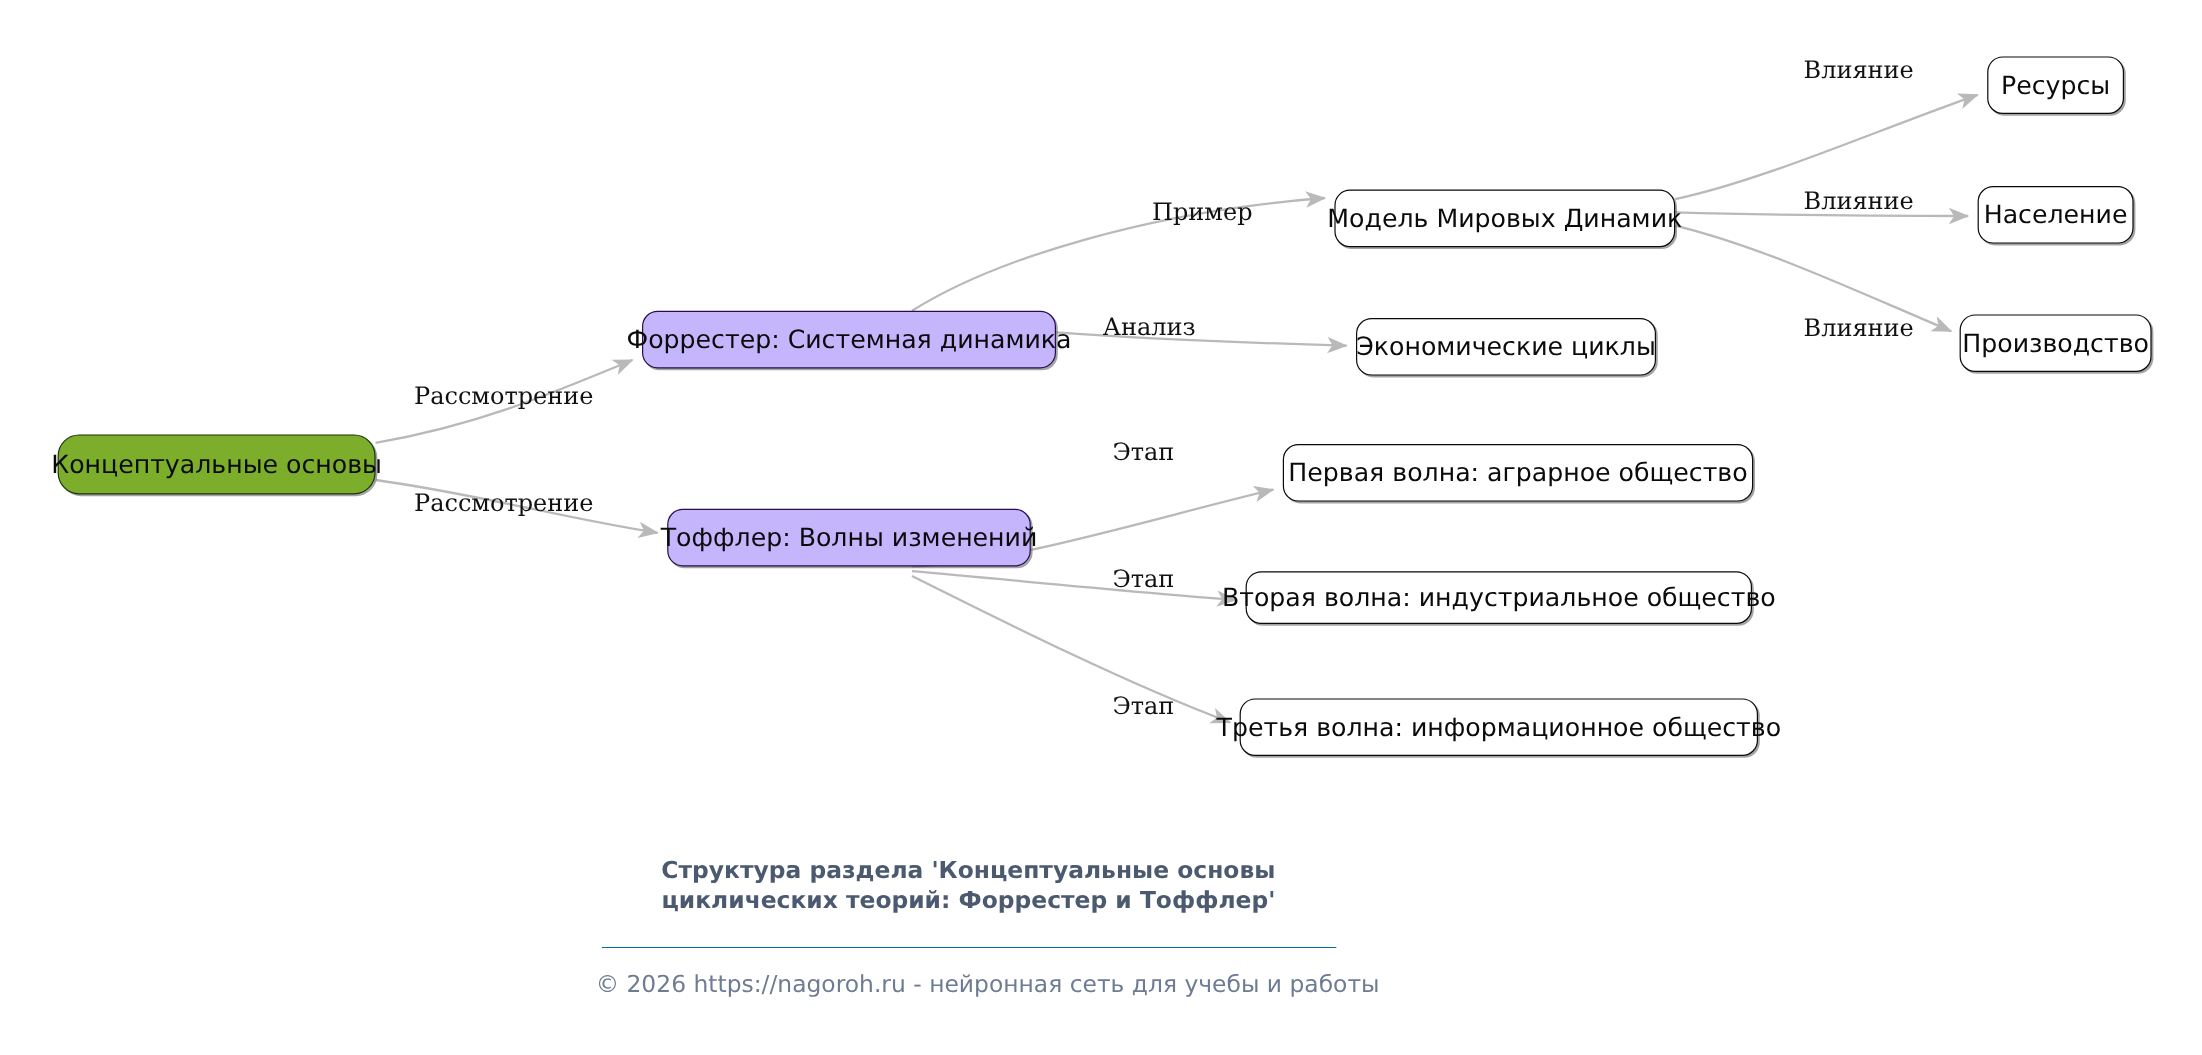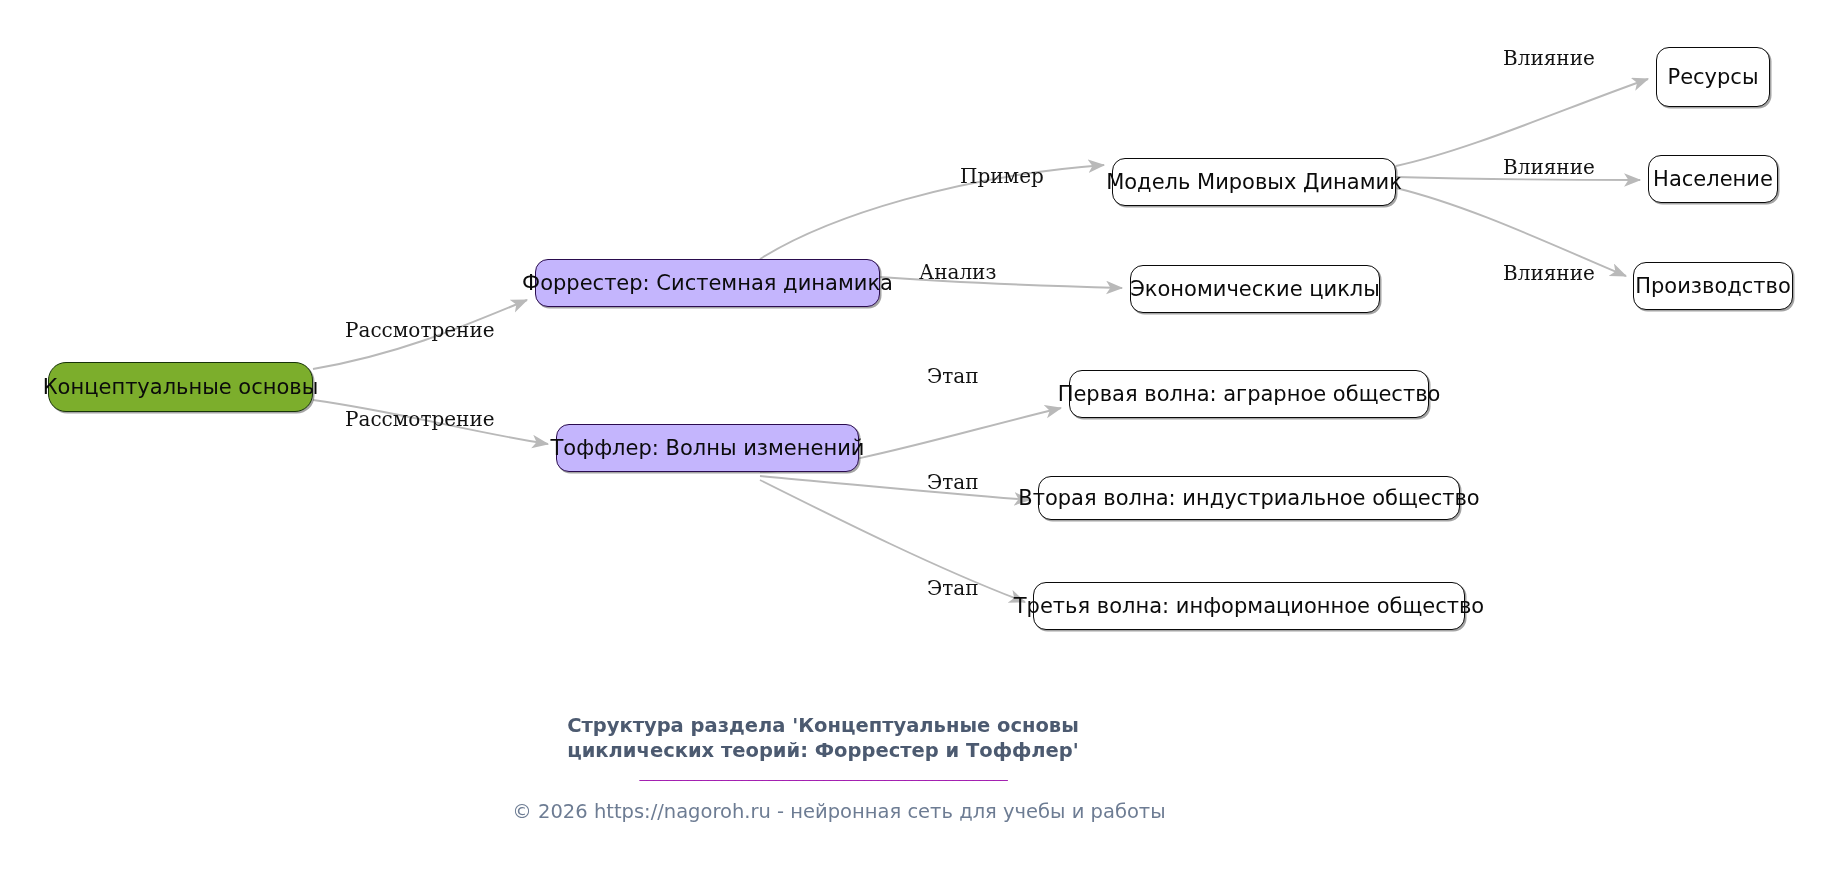--- a/index.html
+++ b/index.html
@@ -51,35 +51,35 @@
   .edge-label {
     position: absolute;
     font-family: "DejaVu Serif", serif;
     font-size: 20px;
     color: #111111;
     white-space: nowrap;
     line-height: 1;
   }
   #footer {
     position: absolute;
-    left: 16px;
+    left: 0;
     width: 1614px;
     text-align: center;
     font-family: "DejaVu Sans", sans-serif;
   }
   .footer-title {
     font-size: 19.5px;
     font-weight: bold;
     color: #4c5a70;
     line-height: 1.28;
     white-space: pre-line;
   }
   .footer-rule {
-    font-size: 16px;
-    color: #a21caf;
+    font-size: 25px;
+    color: #0369a1;
     letter-spacing: -1.2px;
     line-height: 1.05;
     overflow: hidden;
     white-space: nowrap;
   }
   .footer-copy {
     font-size: 19.5px;
     color: #6d7c93;
     line-height: 1.3;
     padding-left: 32px;
@@ -108,24 +108,24 @@
       <path d="M760,476 C850,484 950,494 1030,500"></path>
       <path d="M760,480 C840,520 940,570 1025,602"></path>
     </g>
   </svg>
 
   <div class="node green" style="left: 48px; top: 362px; width: 265px; height: 50px; border-radius: 18px;">Концептуальные основы</div>
   <div class="node purple" style="left: 535px; top: 259px; width: 345px; height: 48px;">Форрестер: Системная динамика</div>
   <div class="node" style="left: 1112px; top: 158px; width: 284px; height: 48px;">Модель Мировых Динамик</div>
   <div class="node purple" style="left: 556px; top: 424px; width: 303px; height: 48px;">Тоффлер: Волны изменений</div>
   <div class="node" style="left: 1130px; top: 265px; width: 250px; height: 48px;">Экономические циклы</div>
-  <div class="node" style="left: 1656px; top: 47px; width: 114px; height: 60px;">Ресурсы</div>
+  <div class="node" style="left: 1656px; top: 47px; width: 114px; height: 48px;">Ресурсы</div>
   <div class="node" style="left: 1648px; top: 155px; width: 130px; height: 48px;">Население</div>
   <div class="node" style="left: 1633px; top: 262px; width: 160px; height: 48px;">Производство</div>
-  <div class="node" style="left: 1069px; top: 370px; width: 360px; height: 48px;">Первая волна: аграрное общество</div>
+  <div class="node" style="left: 1069px; top: 370px; width: 392px; height: 48px;">Первая волна: аграрное общество</div>
   <div class="node" style="left: 1038px; top: 476px; width: 422px; height: 44px;">Вторая волна: индустриальное общество</div>
   <div class="node" style="left: 1033px; top: 582px; width: 432px; height: 48px; text-align: right;">Третья волна: информационное общество</div>
 
   <div class="edge-label" style="left: 345px; top: 320px;">Рассмотрение</div>
   <div class="edge-label" style="left: 345px; top: 409px;">Рассмотрение</div>
   <div class="edge-label" style="left: 912px; top: 166px; margin-left: 48px;">Пример</div>
   <div class="edge-label" style="left: 919px; top: 262px;">Анализ</div>
   <div class="edge-label" style="left: 1503px; top: 48px;">Влияние</div>
   <div class="edge-label" style="left: 1503px; top: 157px;">Влияние</div>
   <div class="edge-label" style="left: 1503px; top: 263px;">Влияние</div>

